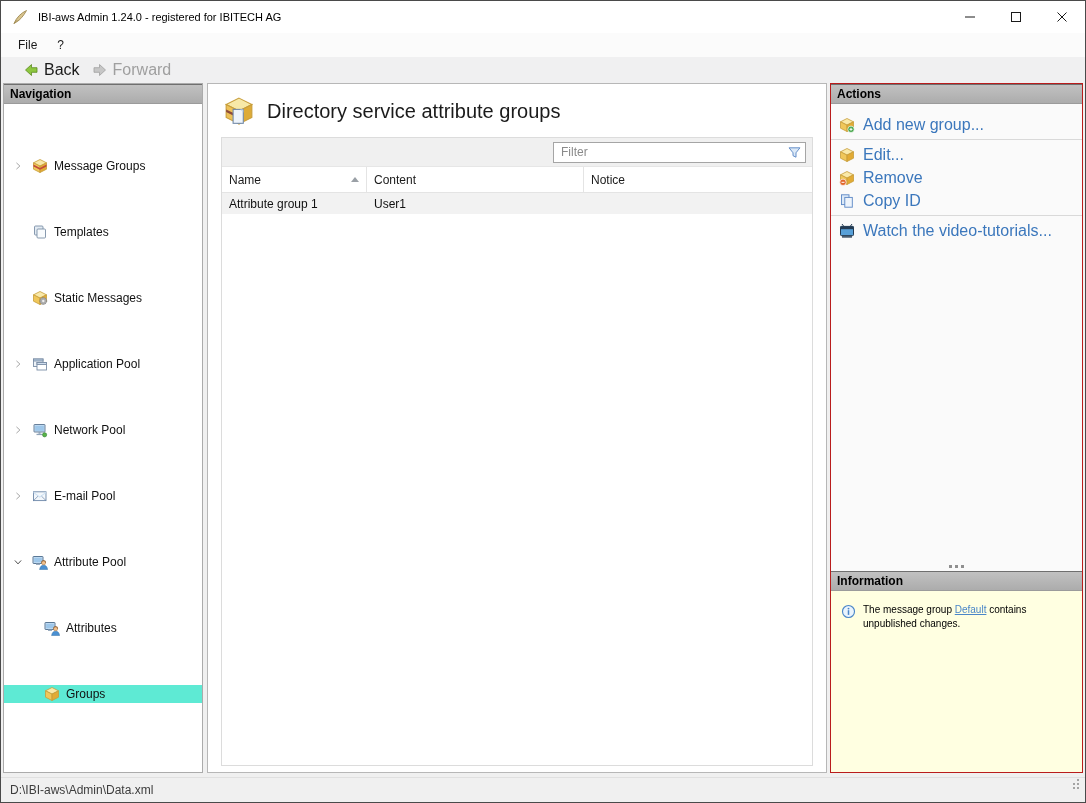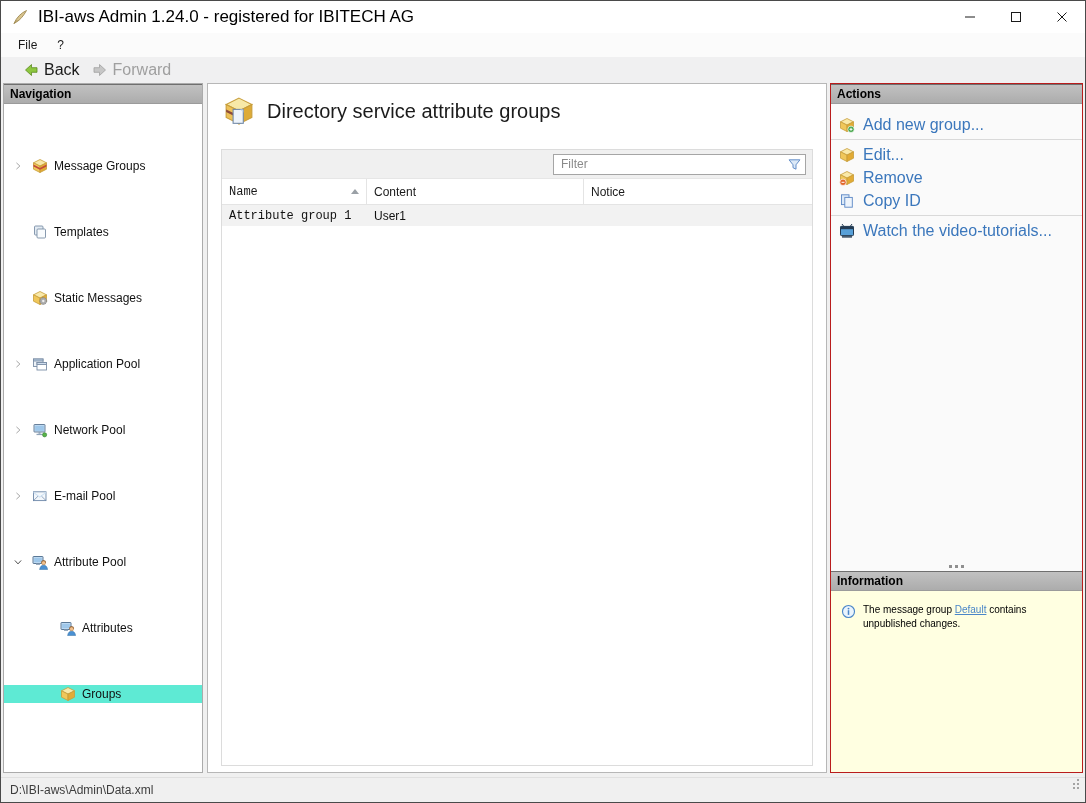--- a/index.html
+++ b/index.html
@@ -9,72 +9,72 @@
     border:1px solid #4a4a4a;
     background:#f0f0f0;
     font-family:"Liberation Sans", sans-serif;
     display:flex;flex-direction:column;
     position:relative;overflow:hidden;
   }
   
   .titlebar{height:32px;background:#ffffff;display:flex;align-items:center;padding-left:10px;flex:none;}
   .app-icon{width:18px;height:18px;flex:none;}
   .app-icon svg{width:18px;height:18px;display:block;}
-  .title-text{margin-left:9px;font-size:17px;color:#000;}
+  .title-text{margin-left:9px;font-size:11px;color:#000;}
   .win-controls{margin-left:auto;display:flex;height:100%;}
   .win-btn{width:46px;height:100%;border:none;background:transparent;display:flex;align-items:center;justify-content:center;padding:0;cursor:pointer;}
   .win-btn svg{width:12px;height:12px;display:block;}
   
   .menubar{height:24px;background:#fbfbfb;display:flex;align-items:center;font-size:12px;flex:none;padding-left:7px;color:#1a1a1a;}
   .menu-item{padding:0 10px;height:100%;display:flex;align-items:center;cursor:default;}
   
   .toolbar{height:26px;background:#f0f0f1;display:flex;align-items:center;flex:none;padding-left:16px;font-size:16px;}
   .tool-btn{display:flex;align-items:center;gap:5px;padding:2px 6px;color:#1a1a1a;cursor:pointer;}
   .tool-btn .icon16{width:16px;height:16px;}
   .tool-btn.disabled{color:#9f9f9f;cursor:default;}
   .icon16{width:16px;height:16px;flex:none;}
   .icon16 svg{width:100%;height:100%;display:block;}
   
   .body{flex:1;display:flex;padding:0 2px 4px 2px;background:#f0f0f0;min-height:0;}
   .nav-panel{width:200px;margin-right:4px;background:#fff;border:1px solid #ababab;display:flex;flex-direction:column;}
-  .main-panel{flex:1;margin-right:3px;background:#fff;border:1px solid #b7b7b7;display:flex;flex-direction:column;min-width:0;gap:12px;}
+  .main-panel{flex:1;margin-right:3px;background:#fff;border:1px solid #b7b7b7;display:flex;flex-direction:column;min-width:0;}
   .right-panel{width:253px;background:#fafafa;border:1px solid #b91c1c;display:flex;flex-direction:column;}
   .panel-header{
     height:20px;flex:none;
     background:linear-gradient(#c1c1c1,#acacac);
     border-top:1px solid #6f6f6f;border-bottom:1px solid #9b9b9b;
     font-weight:bold;font-size:12px;color:#000;
     display:flex;align-items:center;padding-left:6px;
   }
   
   .tree{padding-top:5px;font-size:12px;color:#111;overflow:hidden;}
   .tree-item{height:18px;display:flex;align-items:center;cursor:default;margin-top:48px;}
   .tree-item.selected{background:#5eead4;}
   .chev{width:16px;height:16px;margin-left:6px;margin-right:6px;flex:none;display:flex;align-items:center;justify-content:center;}
   .chev svg{width:10px;height:10px;display:block;}
-  .tree-item.child{padding-left:28px;}
+  .tree-item.child{padding-left:12px;}
   .tree-icon{width:16px;height:16px;margin-right:6px;flex:none;}
   .tree-icon svg{width:16px;height:16px;display:block;}
   .tree-label{white-space:nowrap;}
   
   .main-title-row{display:flex;align-items:center;gap:13px;padding:12px 16px 11px 16px;flex:none;}
   .icon28{width:30px;height:30px;flex:none;}
   .icon28 svg{width:30px;height:30px;display:block;}
   .page-title{font-size:20px;font-weight:400;margin:0;color:#1b1b1b;}
   .table-box{flex:1;margin:0 13px 6px 13px;border:1px solid #dcdcdc;display:flex;flex-direction:column;min-height:0;background:#fff;}
   .filter-row{height:29px;background:#f0f0f0;display:flex;align-items:center;justify-content:flex-end;flex:none;border-bottom:1px solid #e6e6e6;}
   .filter-field{position:relative;width:253px;margin-right:6px;height:21px;}
   .filter-field input{width:100%;height:100%;border:1px solid #a5a5a5;padding:0 24px 0 7px;font-size:12px;font-family:inherit;background:#fff;outline:none;color:#222;}
   .filter-field input::placeholder{color:#8a8a8a;}
   .funnel{position:absolute;right:4px;top:3px;width:15px;height:15px;cursor:pointer;}
   .funnel svg{width:15px;height:15px;display:block;}
   .thead{display:flex;height:26px;border-bottom:1px solid #e4e4e4;flex:none;font-size:12px;color:#1a1a1a;background:#fff;}
   .th{display:flex;align-items:center;padding-left:7px;border-right:1px solid #e4e4e4;cursor:default;}
   .th.col-notice{border-right:none;}
-  .col-name{width:145px;font-family:Liberation Mono, monospace;}
+  .col-name{width:145px;}
   .col-content{width:217px;}
   .col-notice{flex:1;}
   .sort-asc{width:0;height:0;border-left:4px solid transparent;border-right:4px solid transparent;border-bottom:5px solid #9aa0a6;margin-left:auto;margin-right:7px;}
   .trow{display:flex;height:21px;background:#f2f2f2;align-items:center;font-size:12px;flex:none;color:#111;cursor:default;}
   .td{padding-left:7px;overflow:hidden;white-space:nowrap;}
   
   .actions-content{flex:1;background:#fafafa;padding-top:9px;min-height:0;}
   .action-item{display:flex;align-items:center;gap:8px;height:23px;padding-left:8px;font-size:16px;color:#3b77bc;text-decoration:none;cursor:pointer;}
   .action-label{white-space:nowrap;}
   .action-sep{border-top:1px solid #d9d9d9;margin:3px 0;}

